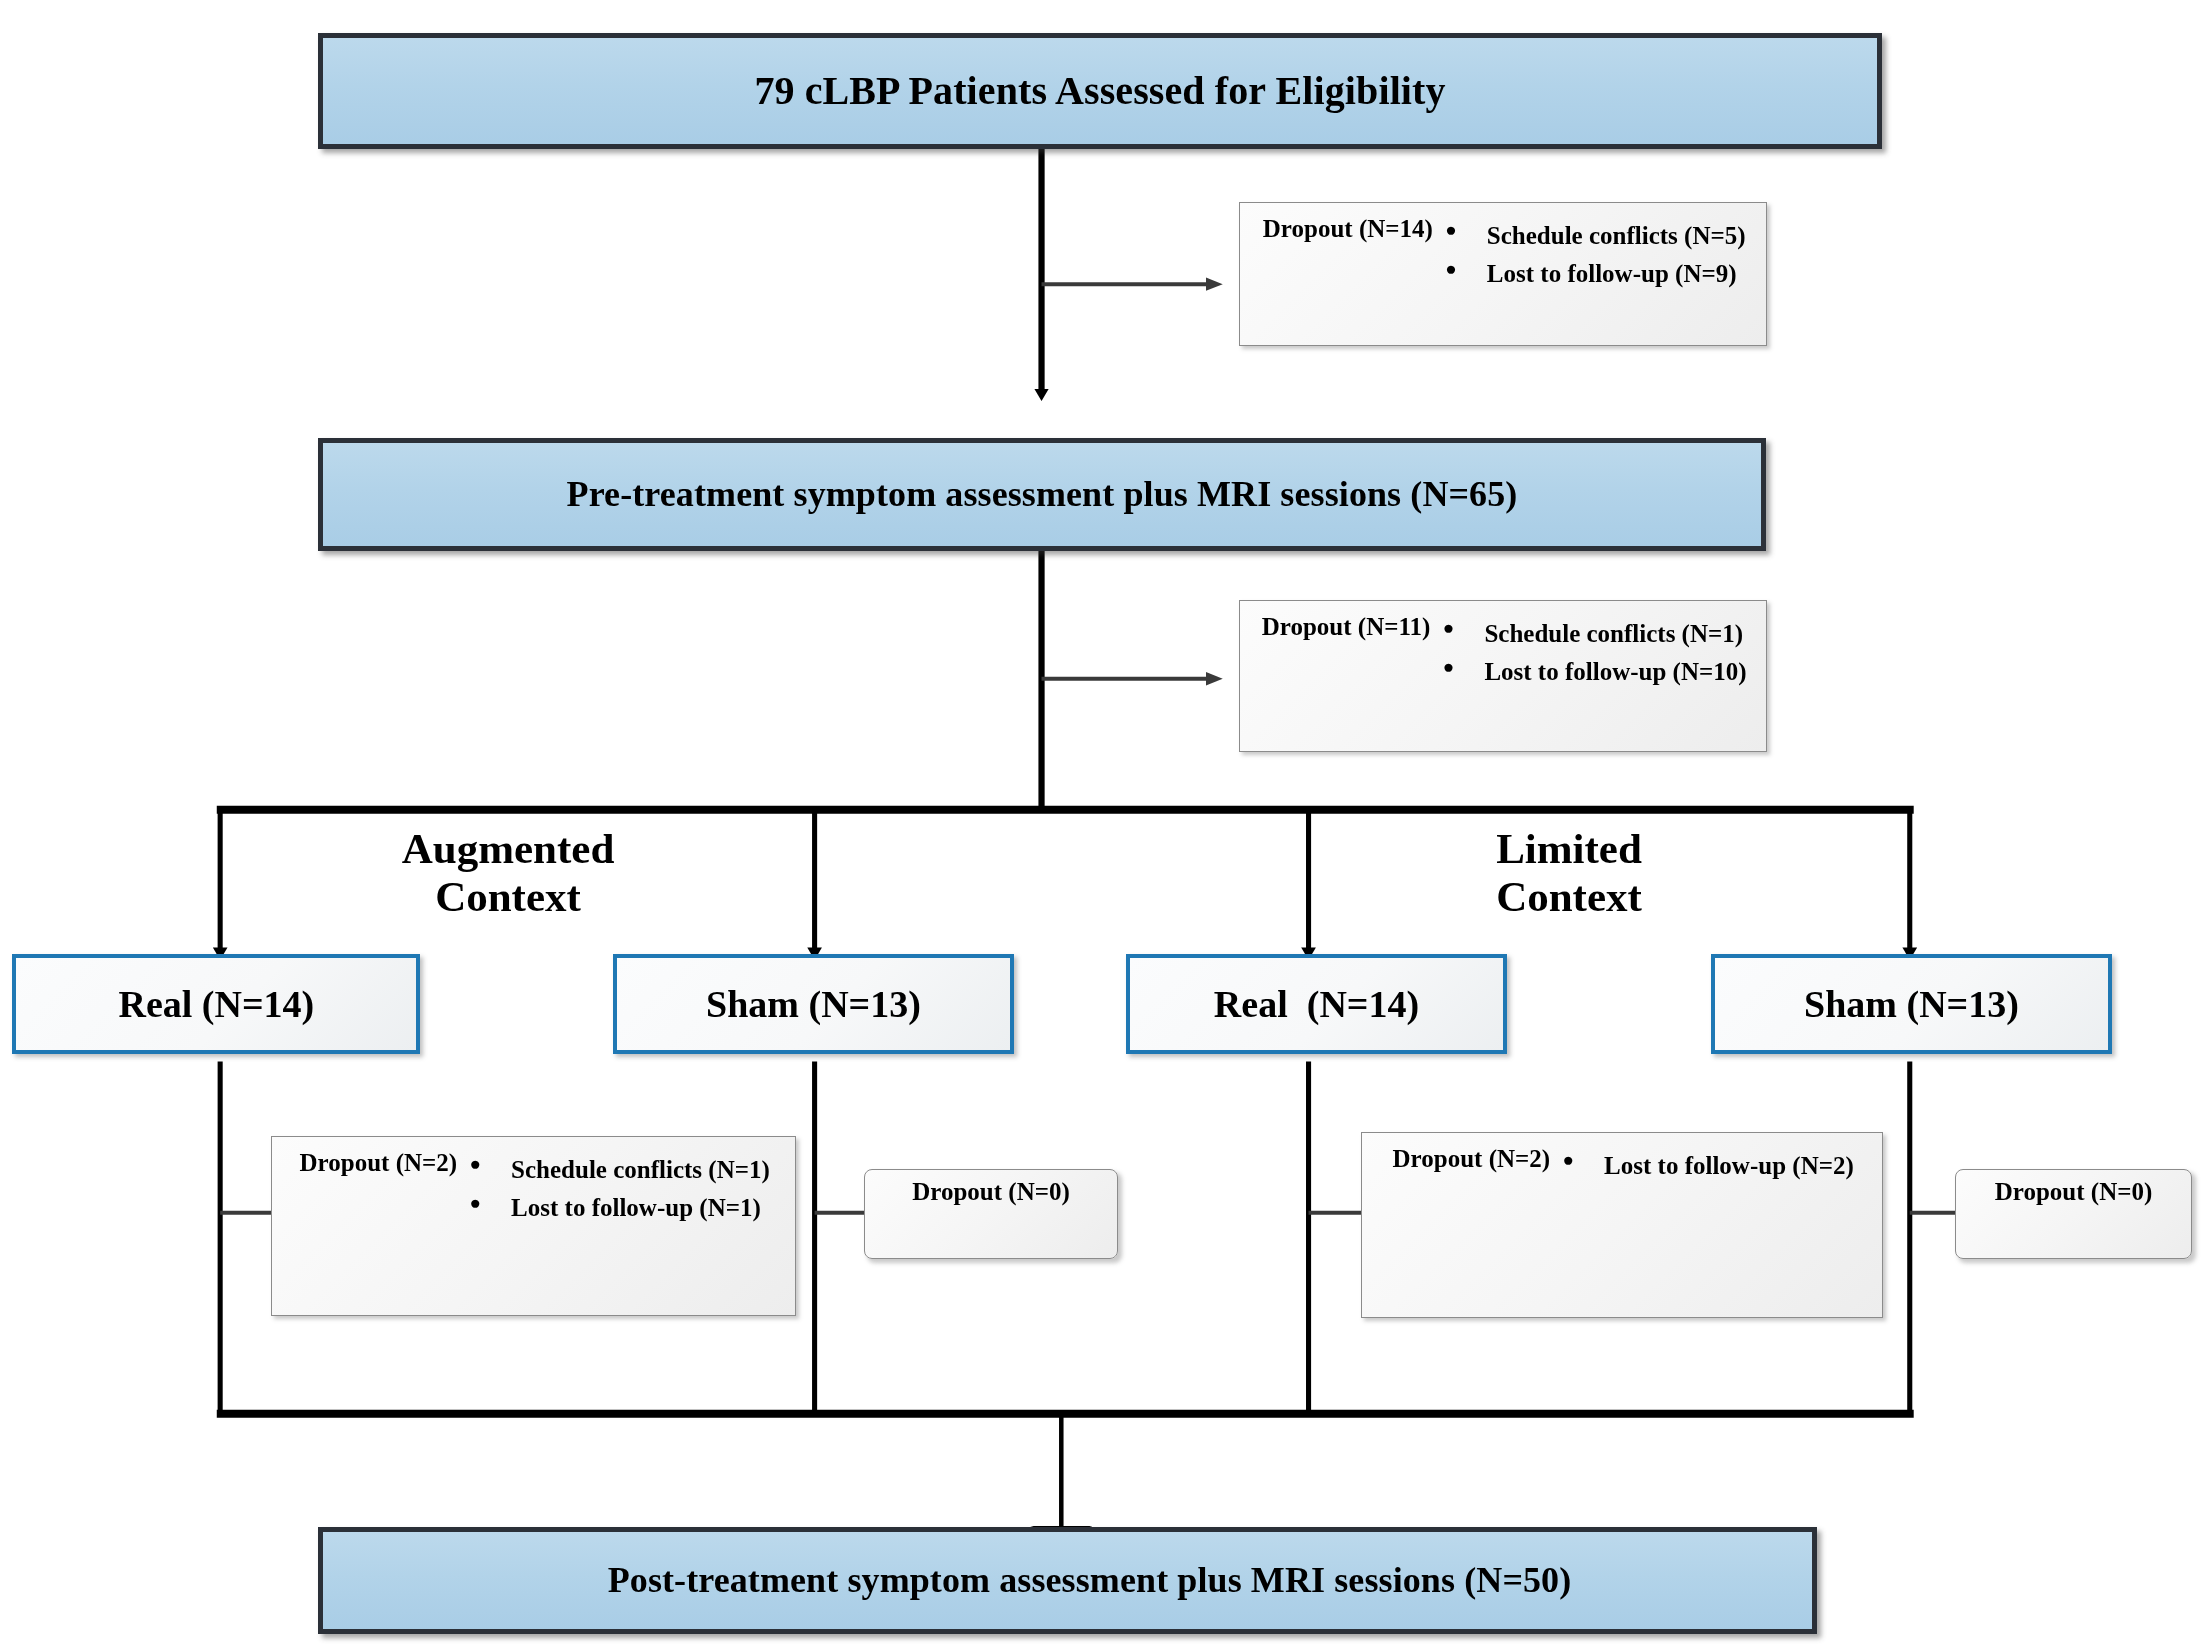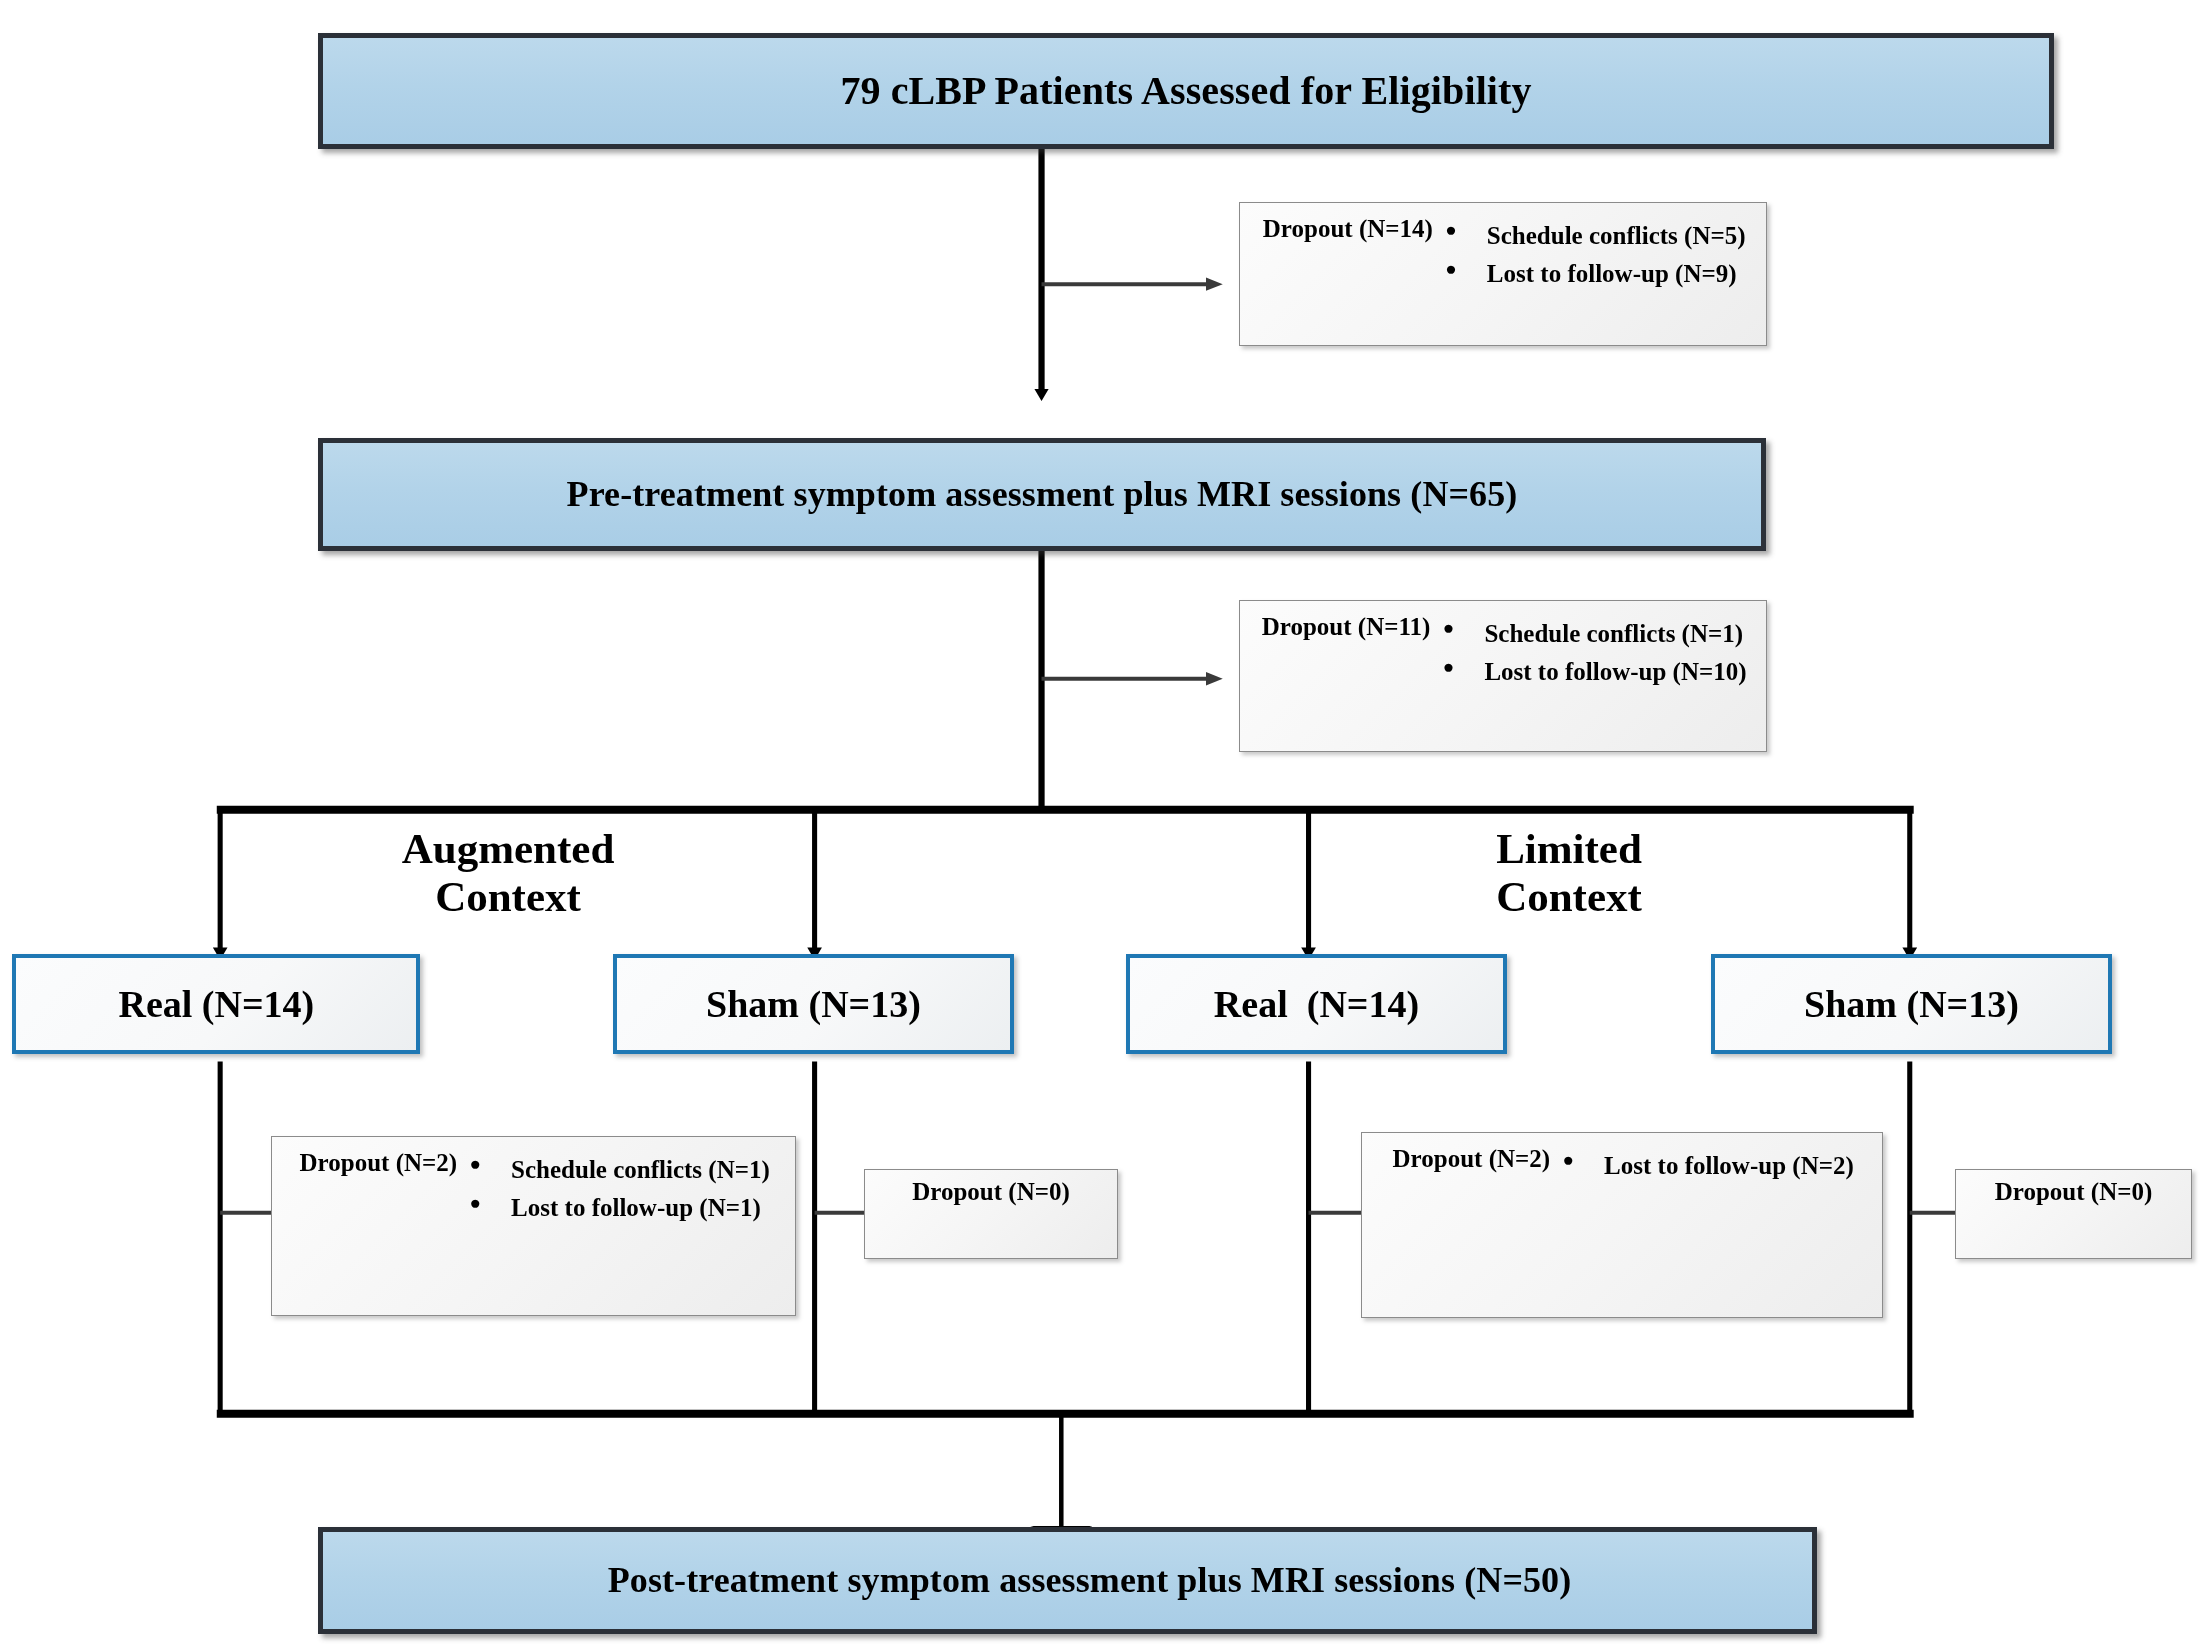--- a/index.html
+++ b/index.html
@@ -73,20 +73,21 @@
     border: 1.7px solid #8b8b8b;
     box-shadow: 3.4px 3.4px 4px rgba(120,120,120,0.40);
     z-index: 4;
     padding: 10.2px 14.7px 10.2px 17px;
     display: flex;
     justify-content: center;
   }
   .drop-box.center-only {
     justify-content: center;
     padding: 5.6px 10.2px;
+    border-radius: 8px;
   }
   .drop-title {
     font-weight: bold;
     color: #000;
     font-size: 25px;
     line-height: 1.25;
     white-space: nowrap;
   }
   .drop-list {
     list-style: none;
@@ -162,21 +163,21 @@
     <line x1="384" y1="2504" x2="3390" y2="2504" stroke="#000" stroke-width="14"></line>
 
     <line x1="1880" y1="2504" x2="1880" y2="2705" stroke="#000" stroke-width="8" marker-end="url(#narrowArrow)"></line>
 
     <line x1="390" y1="2148" x2="500" y2="2148" stroke="#3a3a3a" stroke-width="7" marker-end="url(#thinArrow)"></line>
     <line x1="1443" y1="2148" x2="1545" y2="2148" stroke="#3a3a3a" stroke-width="7" marker-end="url(#thinArrow)"></line>
     <line x1="2318" y1="2148" x2="2425" y2="2148" stroke="#3a3a3a" stroke-width="7" marker-end="url(#thinArrow)"></line>
     <line x1="3383" y1="2148" x2="3480" y2="2148" stroke="#3a3a3a" stroke-width="7" marker-end="url(#thinArrow)"></line>
   </svg>
 
-  <div class="blue-box" style="left:318px; top:33px; width:1736px; height:116px;">
+  <div class="blue-box" style="left:318px; top:33px; width:1564px; height:116px;">
     <span class="label" style="font-size:40px;">79 cLBP Patients Assessed for Eligibility</span>
   </div>
 
   <div class="drop-box" style="left:1239px; top:202px; width:528px; height:144px;">
     <div class="drop-title">Dropout (N=14)</div>
     <ul class="drop-list">
       <li>Schedule conflicts (N=5)</li>
       <li>Lost to follow-up (N=9)</li>
     </ul>
   </div>

